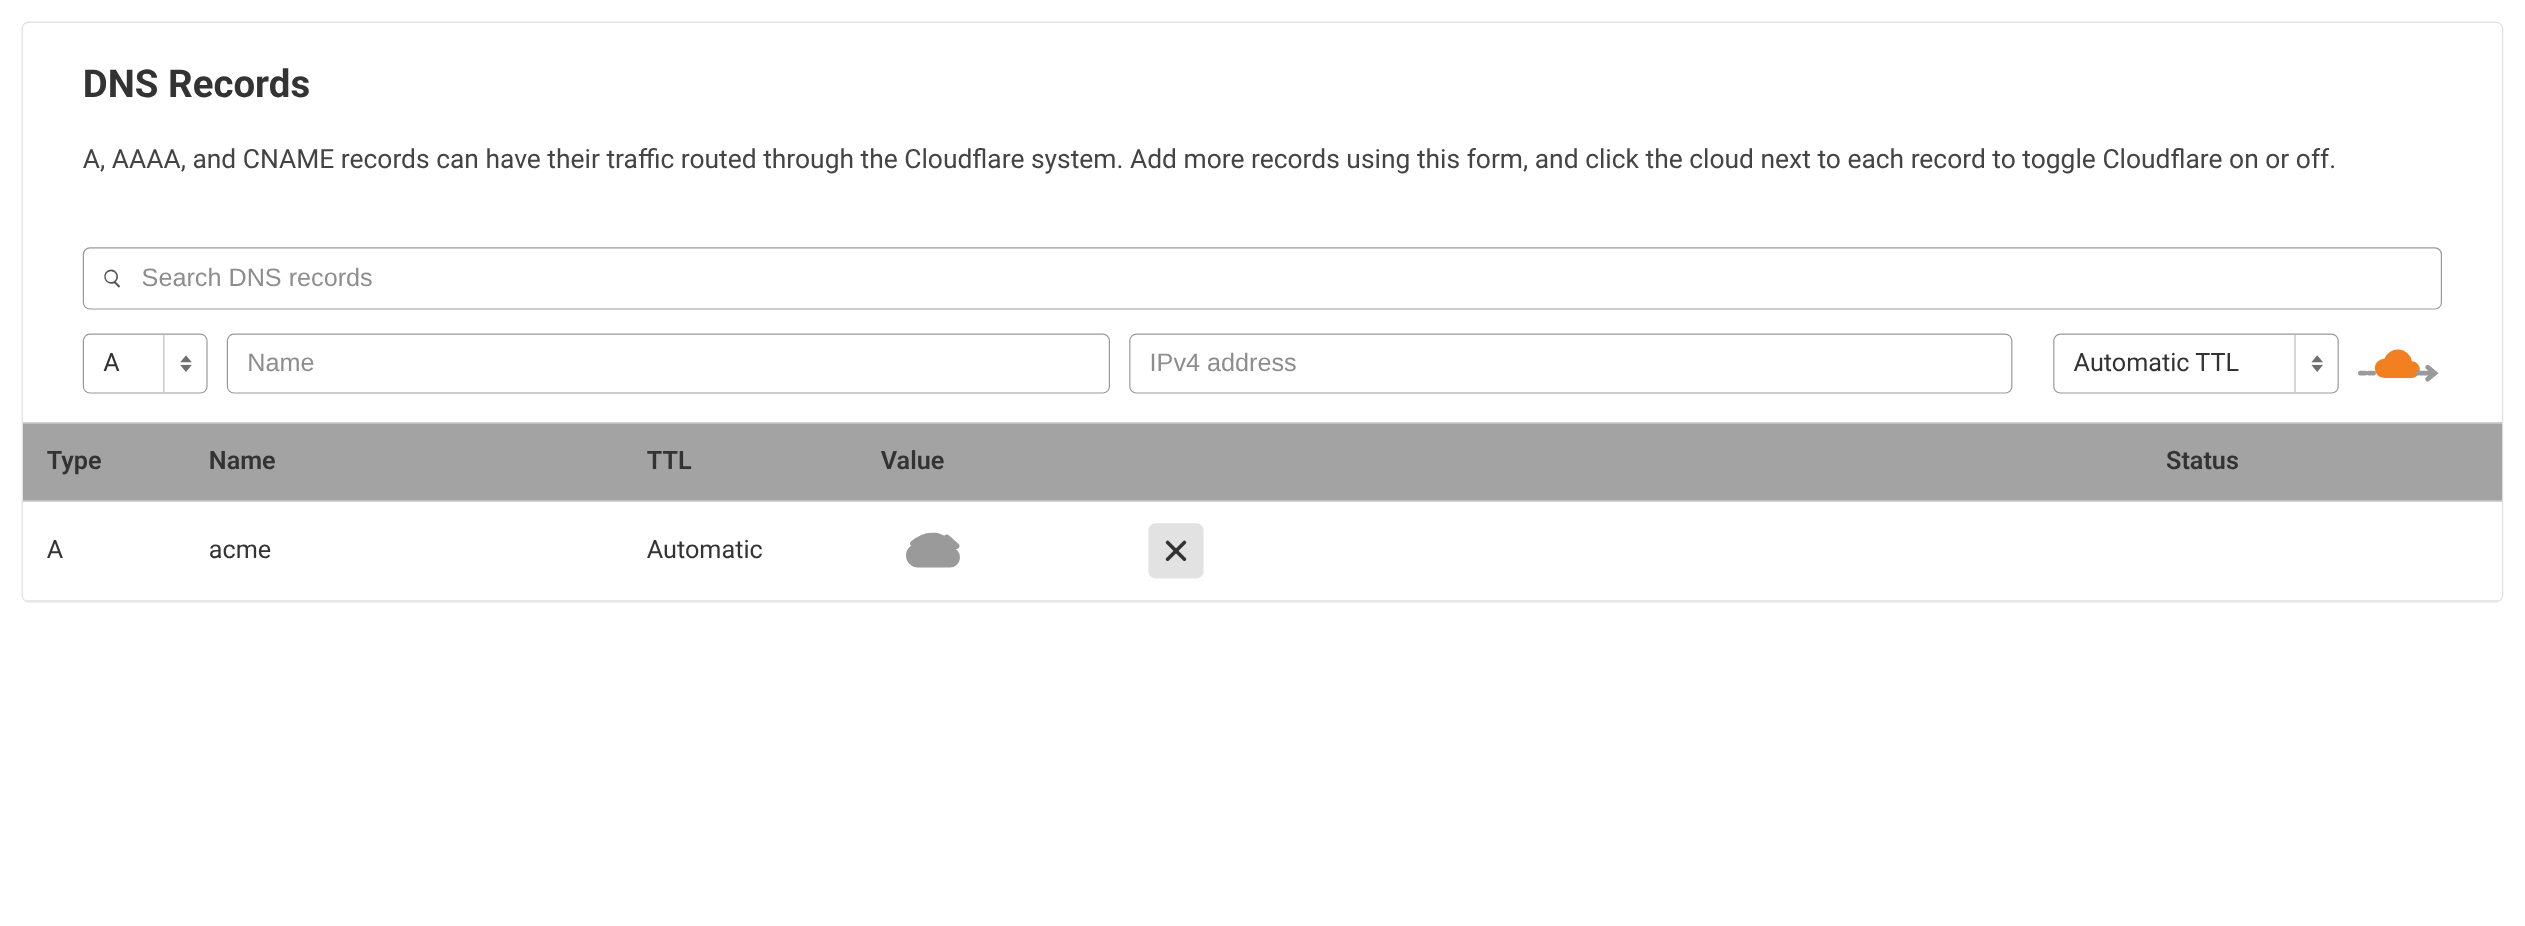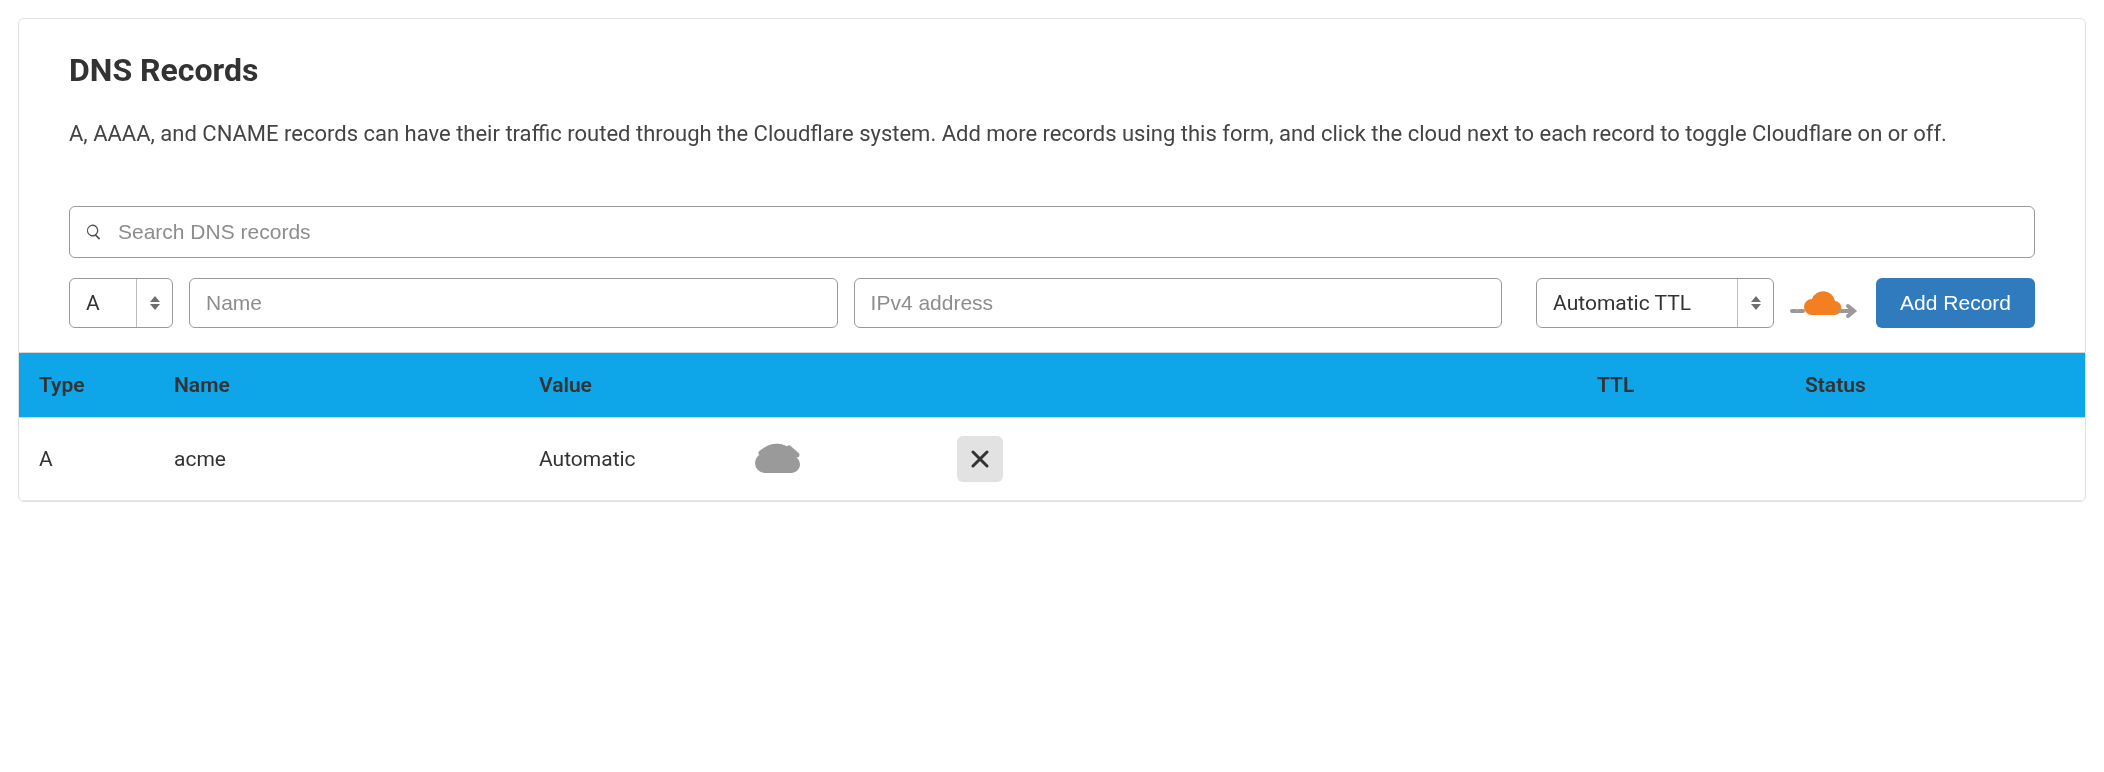--- a/index.html
+++ b/index.html
@@ -119,21 +119,21 @@
     border-radius: 6px;
     font-size: 21px;
     font-weight: 400;
     cursor: pointer;
   }
   .table {
     width: 100%;
   }
   .thead {
     display: flex;
-    background: #0ea5e9;
+    background: #a3a3a3;
     border-top: 1px solid #d6d6d6;
     border-bottom: 1px solid #d6d6d6;
     padding: 0 20px;
   }
   .th {
     padding: 20px 0;
     font-size: 21px;
     font-weight: 600;
     color: #333;
   }
@@ -222,30 +222,29 @@
         <svg width="70" height="32" viewBox="0 0 70 32">
           <line x1="2" y1="24" x2="14" y2="24" stroke="#9a9a9a" stroke-width="4" stroke-linecap="round" stroke-dasharray="4 3"></line>
           <path d="M44 28 H22 a8 8 0 0 1 0-16 a12 12 0 0 1 23 2 a7 7 0 0 1 -1 14 Z" fill="#f38020"></path>
           <g stroke="#9a9a9a" stroke-width="4" stroke-linecap="round" fill="none">
             <line x1="50" y1="24" x2="62" y2="24"></line>
             <polyline points="58,19 64,24 58,29"></polyline>
           </g>
         </svg>
       </div>
 
-      <button class="add-button">Add Record</button>
     </div>
   </div>
 
   <div class="table">
     <div class="thead">
       <div class="th col-type">Type</div>
       <div class="th col-name">Name</div>
+      <div class="th col-ttl">TTL</div>
       <div class="th col-value">Value</div>
-      <div class="th col-ttl">TTL</div>
       <div class="th col-status">Status</div>
       <div class="th col-delete"></div>
     </div>
 
     <div class="trow">
       <div class="td col-type">A</div>
       <div class="td col-name">acme</div>
       <div class="td col-ttl">Automatic</div>
       <div class="td col-status">
         <div class="status-icon">

